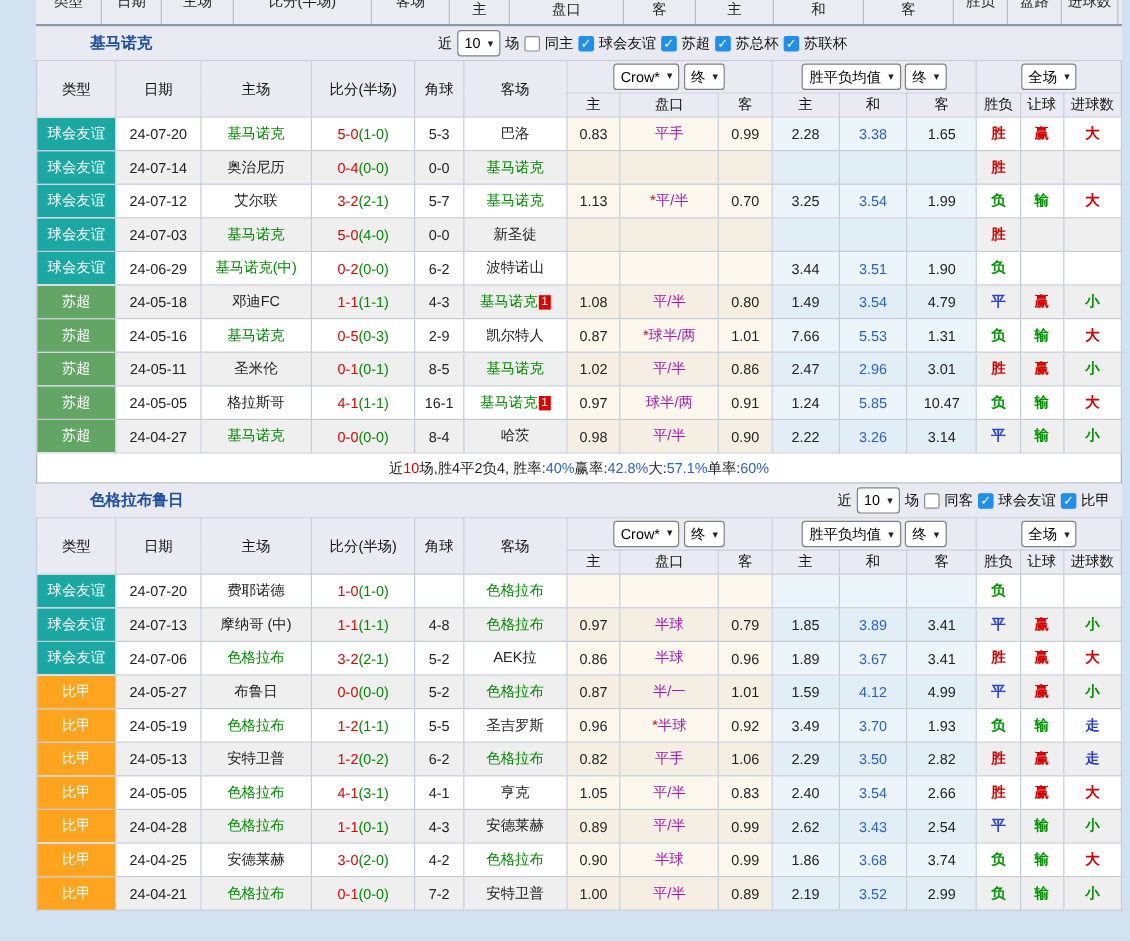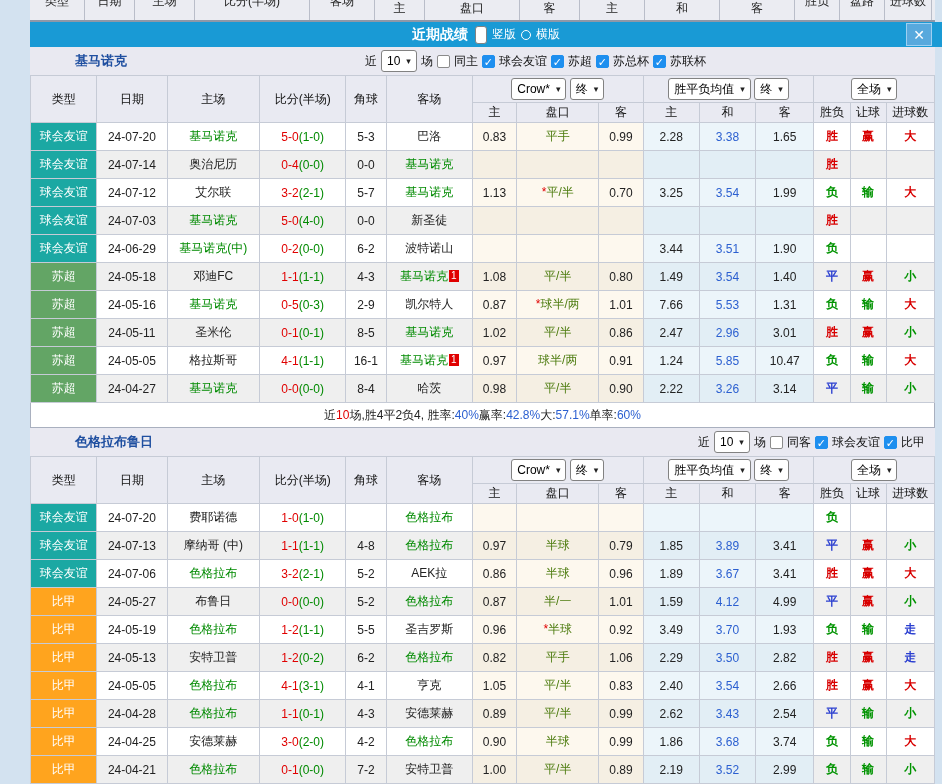--- a/index.html
+++ b/index.html
@@ -51,21 +51,21 @@
   tbody tr:nth-child(even) td{background:#efefef;}
   tbody tr:nth-child(odd) td{background:#fff;}
   td.oc{background:#fdf8ee !important;}
   tbody tr:nth-child(even) td.oc{background:#f5efe3 !important;}
   td.eu{background:#ecf5fa !important;}
   tbody tr:nth-child(even) td.eu{background:#e2eef5 !important;}
   td.type{color:#fff;}
   .tg{color:#008a00;}
   .sr{color:#e00000;}
   .sg{color:#008a00;}
-  .hc{color:#4d7c0f;}
+  .hc{color:#a21caf;}
   .r{color:#d80000;} .g{color:#009300;} .bl{color:#2b3fd0;}
   td.res span{font-weight:bold;}
   .badge{display:inline-block;background:#e00000;color:#fff;font-size:10px;line-height:12px;padding:0 2px;margin-left:1px;vertical-align:1px;}
   .mid{color:#2b5fd0;}
 
   
   .summary{height:25px;background:#fff;border:1px solid #a9b0bf;border-top:none;box-sizing:border-box;
            display:flex;align-items:center;justify-content:center;font-size:12px;color:#222;width:905px;gap:0;}
 </style>
 </head>
@@ -111,32 +111,20 @@
         <span>胜负</span>
       </div>
       <div class="c cut" style="width: 45px;">
         <span>盘路</span>
       </div>
       <div class="c cut" style="width: 47px;">
         <span>进球数</span>
       </div>
     </div>
 
-  <div class="banner">
-    <div class="banner-center">
-      <span class="banner-title">近期战绩</span>
-      <span class="rd sel"></span>
-      <span>竖版</span>
-      <span class="rd"></span>
-      <span>横版</span>
-    </div>
-    <div class="closebtn">
-      <span>✕</span>
-    </div>
-  </div>
 
   <div id="sections">
       <div class="secband sec0">
         <span class="sectitle">基马诺克</span>
         <div class="filters">
           <span>近</span>
           <span class="sel">
             <span class="selt">10</span>
             <span class="arr">▾</span>
           </span>
@@ -301,21 +289,21 @@
             <td><span>24-05-18</span></td>
             <td><span>邓迪FC</span></td>
             <td><span class="sr">1-1</span><span class="sg">(1-1)</span></td>
             <td><span>4-3</span></td>
             <td><span class="tg">基马诺克</span><span class="badge">1</span></td>
             <td class="oc"><span>1.08</span></td>
             <td class="oc"><span class="hc">平/半</span></td>
             <td class="oc"><span>0.80</span></td>
             <td class="eu"><span>1.49</span></td>
             <td class="eu"><span class="mid">3.54</span></td>
-            <td class="eu"><span>1.40</span></td>
+            <td class="eu"><span>4.79</span></td>
             <td class="res"><span class="bl">平</span></td>
             <td class="res"><span class="r">赢</span></td>
             <td class="res"><span class="g">小</span></td>
           </tr>
           <tr>
             <td class="type" style="background: rgb(99, 165, 101);"><span>苏超</span></td>
             <td><span>24-05-16</span></td>
             <td><span class="tg">基马诺克</span></td>
             <td><span class="sr">0-5</span><span class="sg">(0-3)</span></td>
             <td><span>2-9</span></td>

